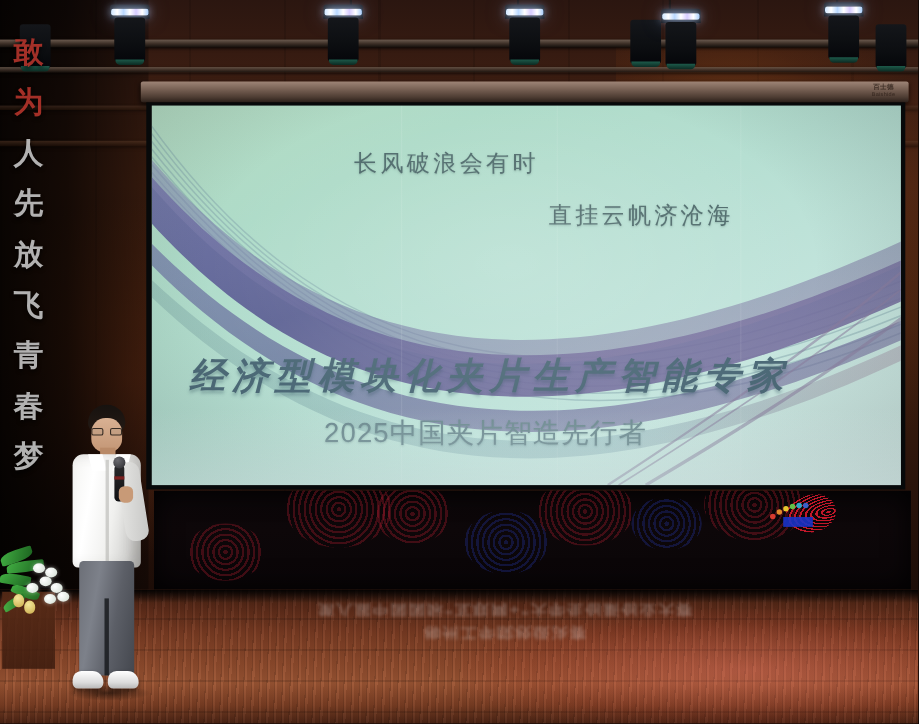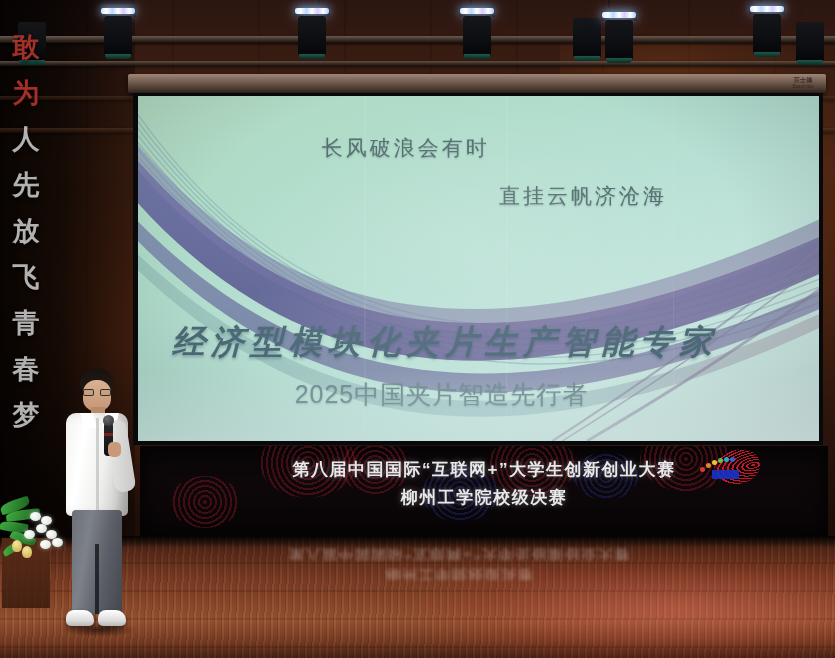--- a/index.html
+++ b/index.html
@@ -519,24 +519,20 @@
         <i style="left:0px;  top:10px; background:#d63b2e;"></i>
         <i style="left:6px;  top:6px;  background:#e0892c;"></i>
         <i style="left:12px; top:3px;  background:#e8c72f;"></i>
         <i style="left:18px; top:1px;  background:#63c04a;"></i>
         <i style="left:24px; top:0px;  background:#2ea8c8;"></i>
         <i style="left:30px; top:0px;  background:#3860c8;"></i>
       </div>
       <div class="bluebox"></div>
     </div>
 
-    <div class="banner-text">
-      <span>第八届中国国际“互联网+”大学生创新创业大赛</span>
-      <span class="ln2">柳州工学院校级决赛</span>
-    </div>
   </div>
 
   <div class="floor">
     <div class="floor-grain"></div>
     <div class="floor-planks"></div>
     <div class="floor-glow"></div>
     <div class="floor-refl">
       <span>柳州工学院校级决赛</span><br>
       <span>第八届中国国际“互联网+”大学生创新创业大赛</span>
     </div>

